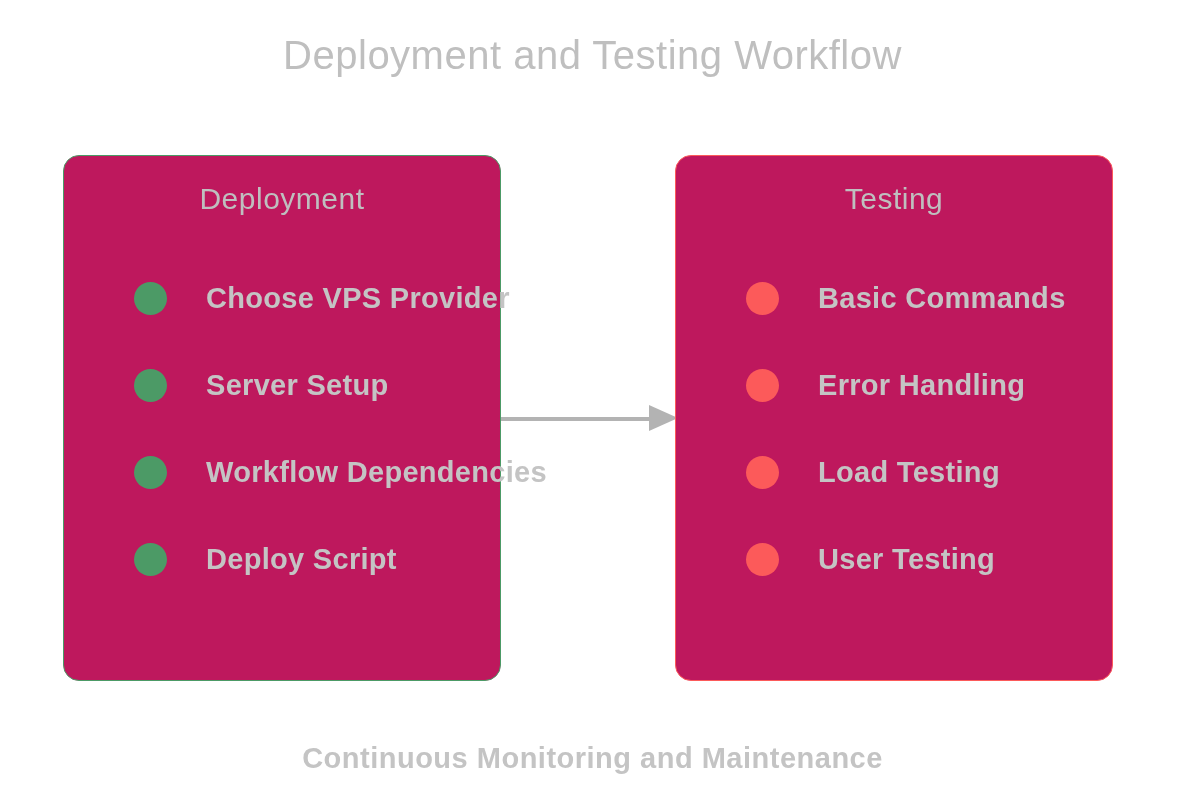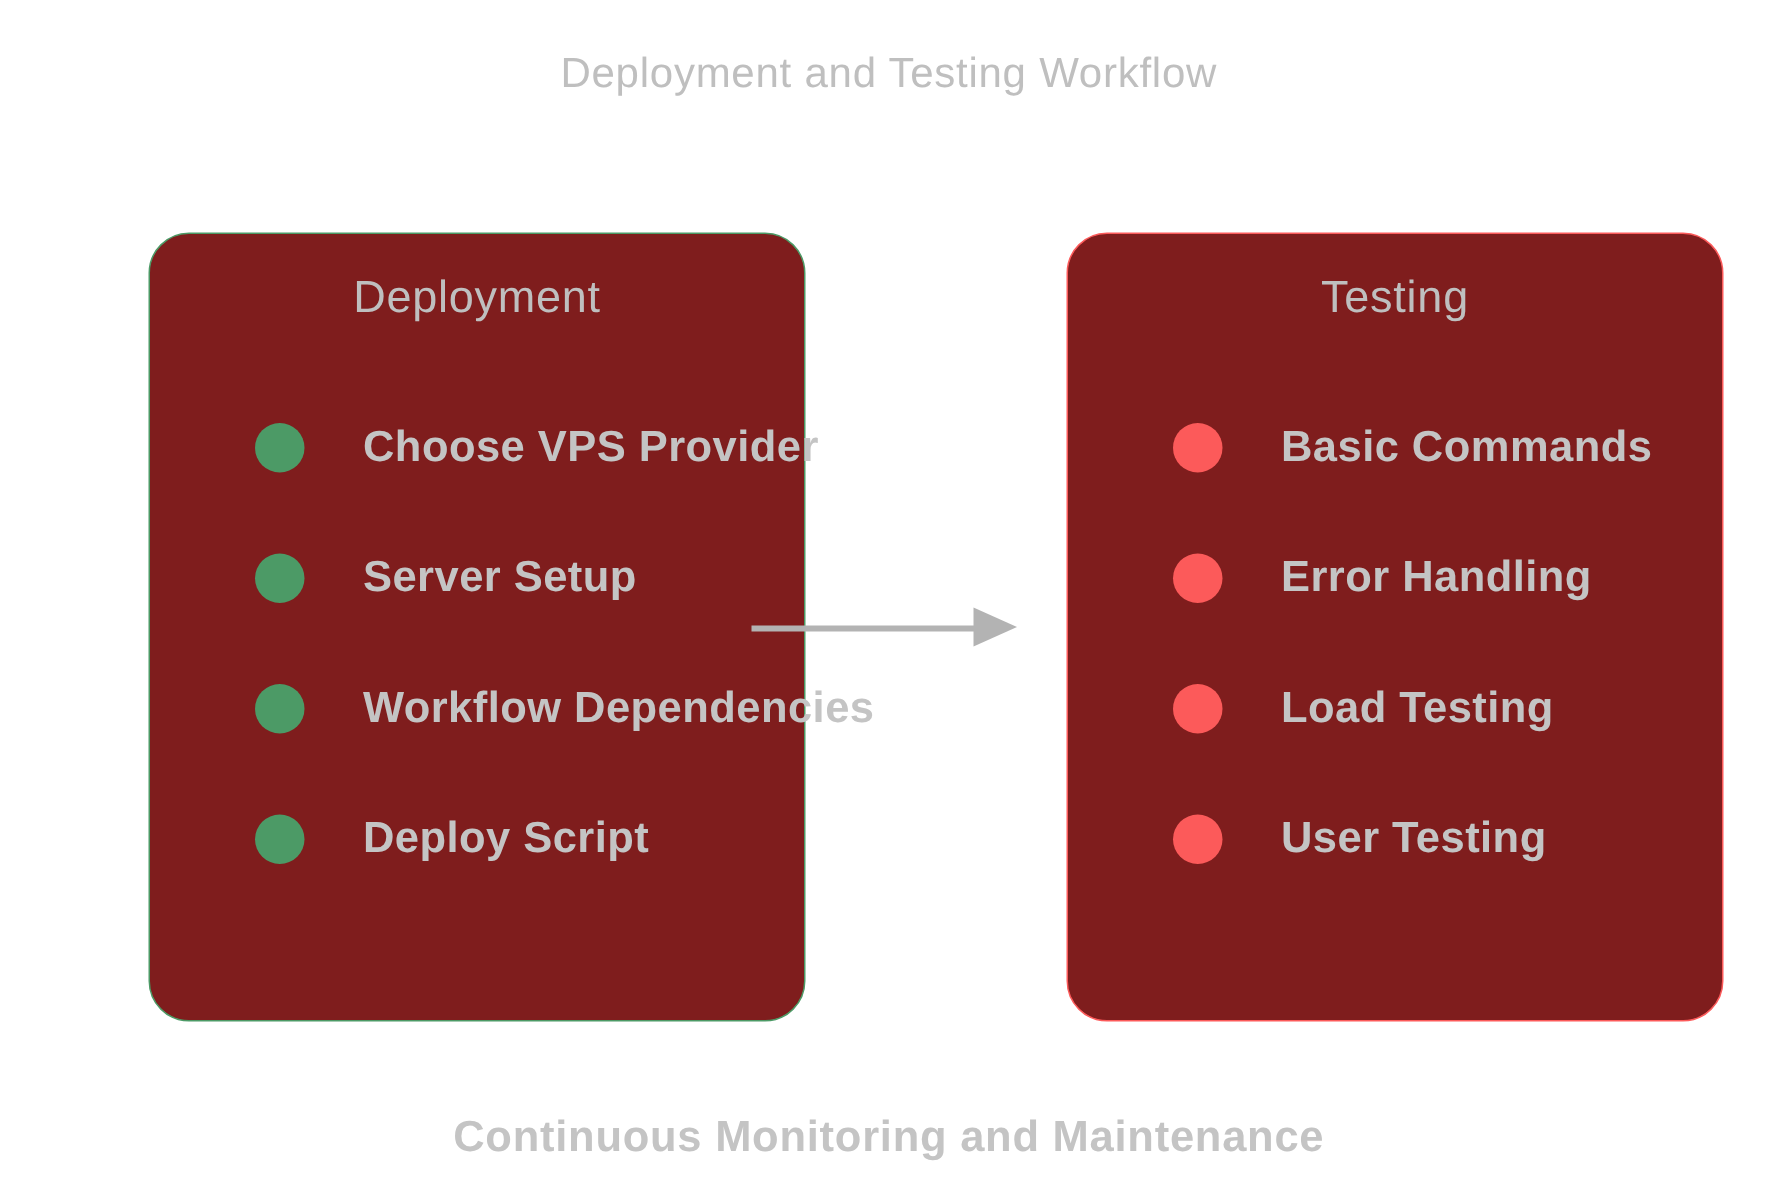--- a/index.html
+++ b/index.html
@@ -16,34 +16,33 @@
     inset: 0;
     width: 1185px;
     height: 800px;
   }
   .diagram-title {
     position: absolute;
     top: 33px;
     left: 0;
     width: 100%;
     text-align: center;
-    font-size: 28px;
+    font-size: 40px;
     font-weight: 300;
     letter-spacing: 0.5px;
     color: #bfbfbf;
   }
   .flow-box {
     position: absolute;
     top: 155px;
     width: 438px;
     height: 526px;
-    border-radius: 27px;
-    background: #7f1d1d;
+    border-radius: 16px;
+    background: #be185d;
     border: 1.5px solid transparent;
-    margin-left: 36px;
   }
   .flow-box.deployment { left: 63px; border-color: var(--green); }
   .flow-box.testing    { left: 675px; border-color: var(--red); }
   .box-title {
     position: absolute;
     top: 26px;
     left: 0;
     width: 100%;
     text-align: center;
     font-size: 30px;

